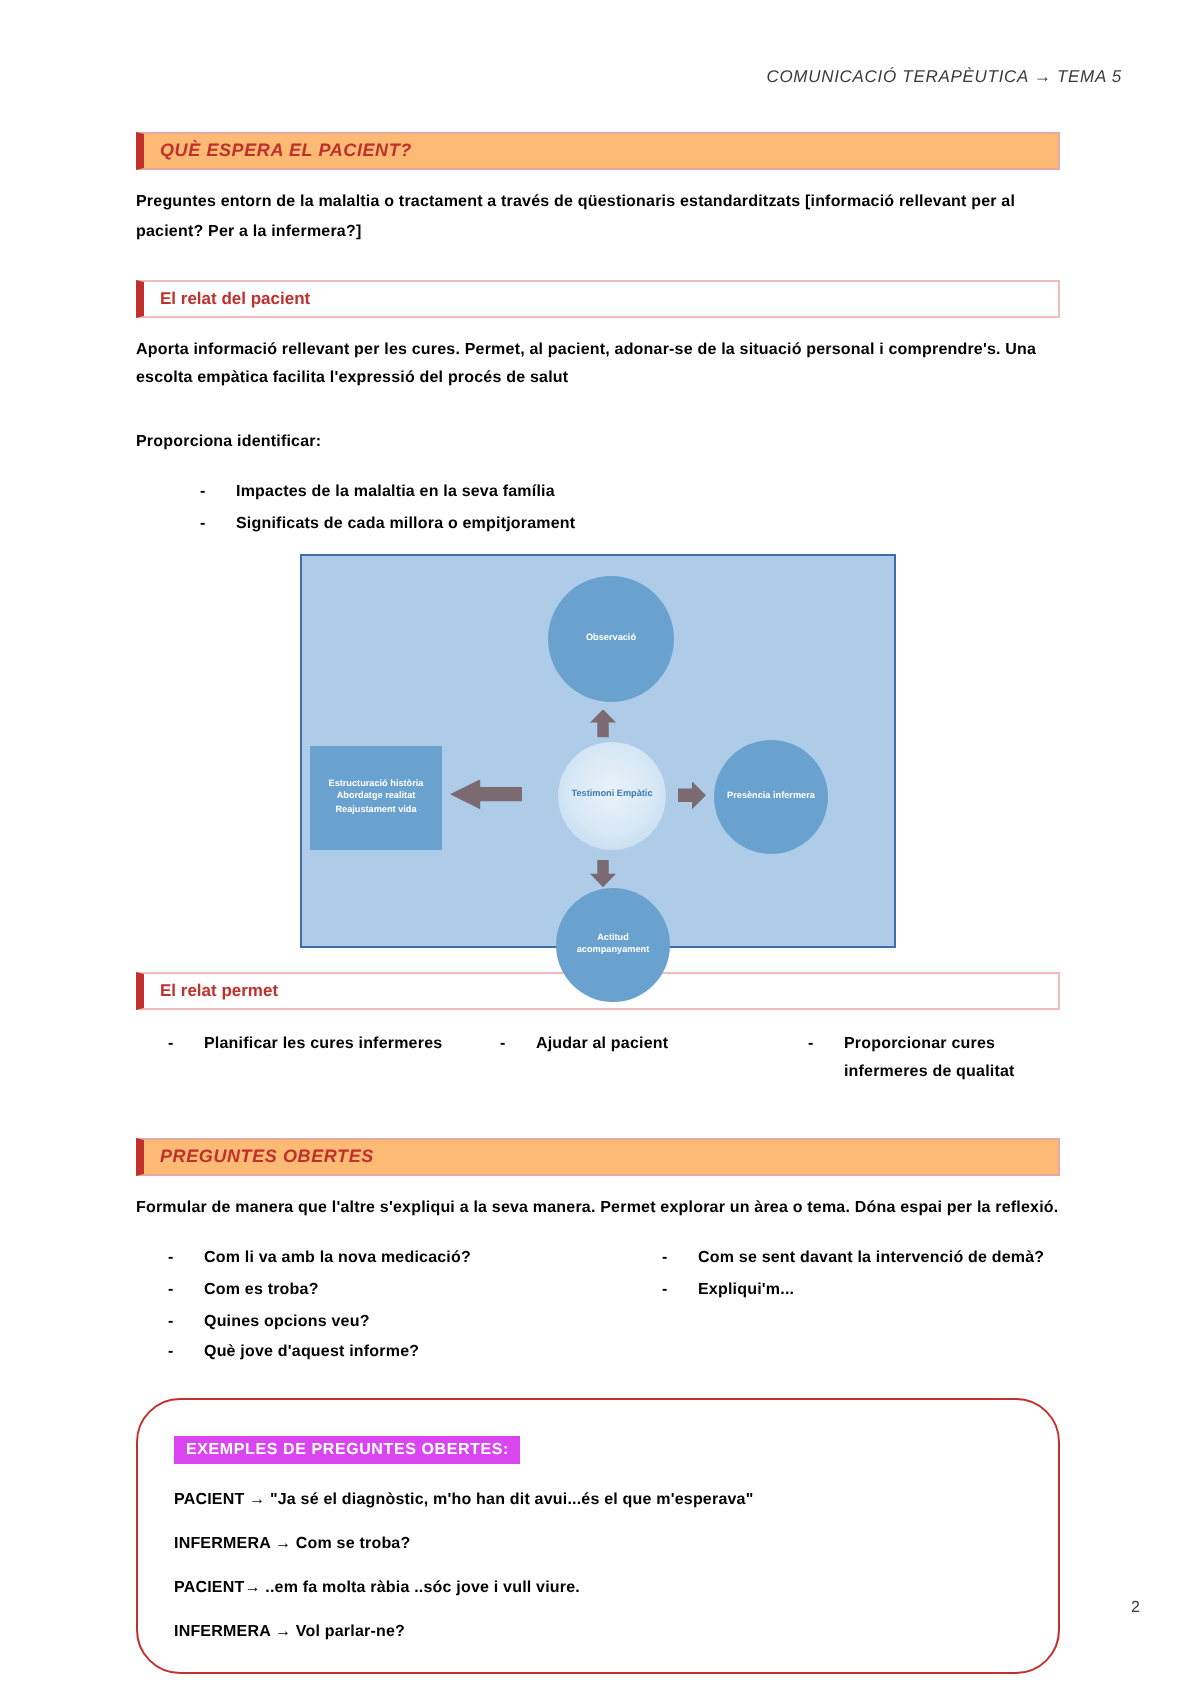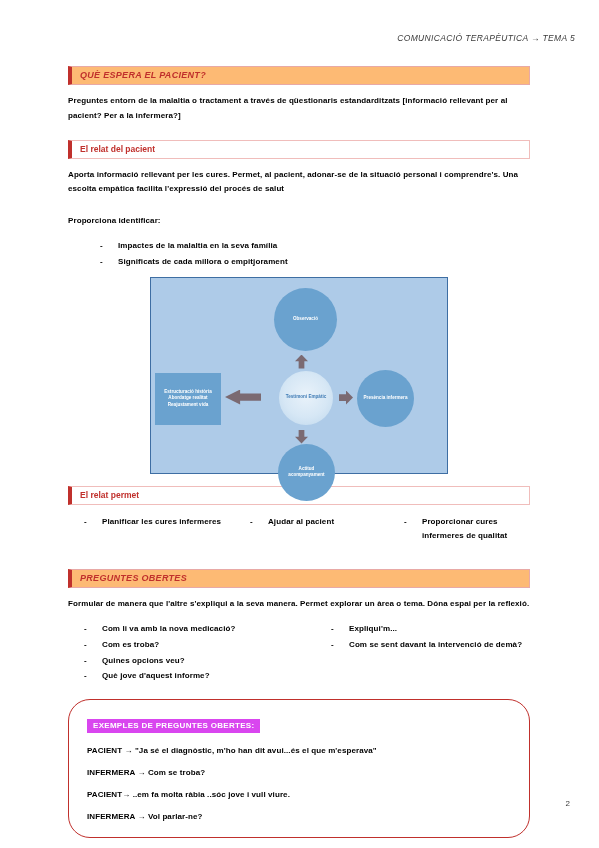--- a/index.html
+++ b/index.html
@@ -15,21 +15,21 @@
     position: relative;
     width: 599px;
     height: 848px;
     background: #ffffff;
     overflow: hidden;
     box-sizing: border-box;
   }
   .doc-header {
     position: absolute;
     top: 33px;
-    right: 24px;
+    right: 38px;
     font-style: italic;
     font-size: 8.5px;
     letter-spacing: 0.35px;
     color: #3a3a3a;
     white-space: nowrap;
   }
   .content {
     position: absolute;
     left: 68px;
     top: 66px;
@@ -287,22 +287,22 @@
       <div class="col">
         <ul class="dash">
           <li>Com li va amb la nova medicació?</li>
           <li>Com es troba?</li>
           <li>Quines opcions veu?</li>
           <li>Què jove d'aquest informe?</li>
         </ul>
       </div>
       <div class="col indent-1">
         <ul class="dash">
+          <li>Com se sent davant la intervenció de demà?</li>
           <li>Expliqui'm...</li>
-          <li>Com se sent davant la intervenció de demà?</li>
         </ul>
       </div>
     </div>
 
     <div class="examples-box">
       <div class="examples-title">EXEMPLES DE PREGUNTES OBERTES:</div>
       <div class="ex-line">PACIENT → "Ja sé el diagnòstic, m'ho han dit avui...és el que m'esperava"</div>
       <div class="ex-line">INFERMERA → Com se troba?</div>
       <div class="ex-line">PACIENT→ ..em fa molta ràbia ..sóc jove i vull viure.</div>
       <div class="ex-line">INFERMERA → Vol parlar-ne?</div>

